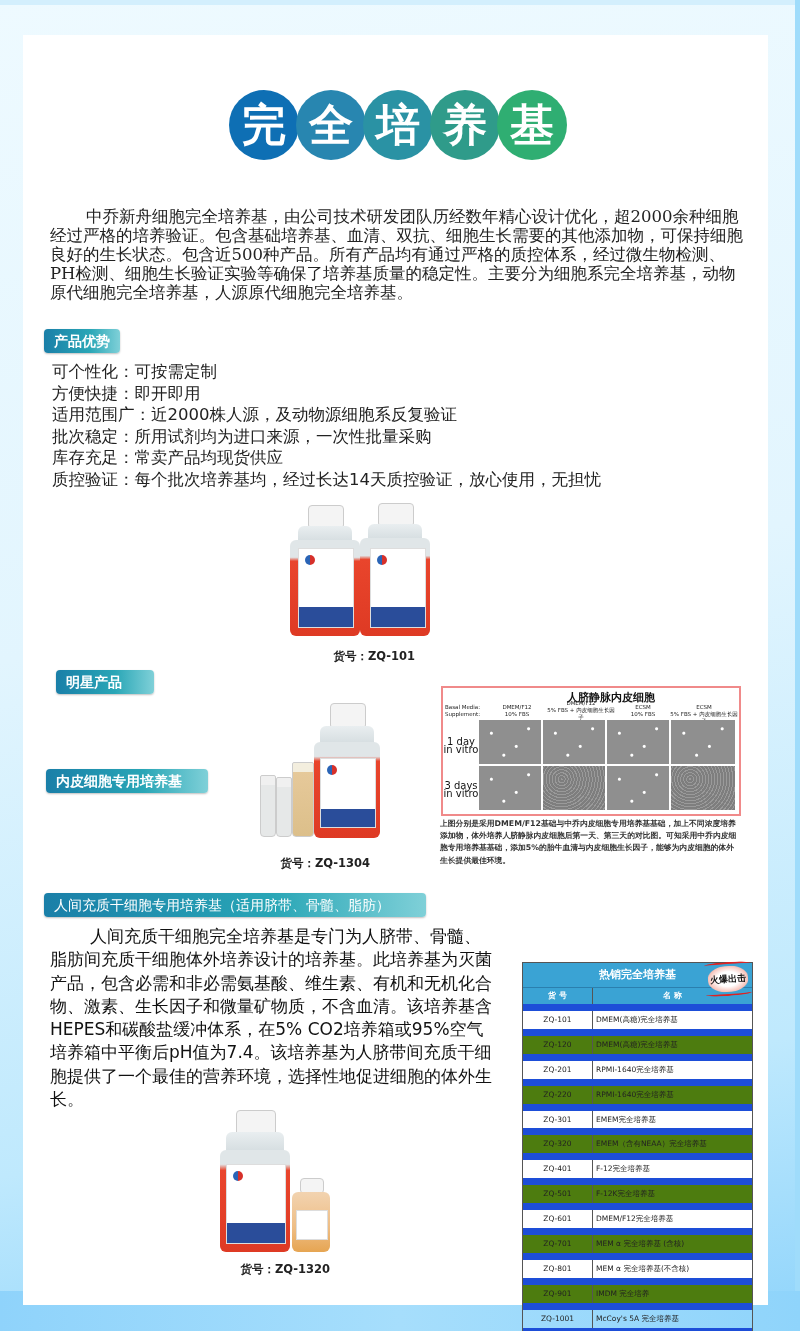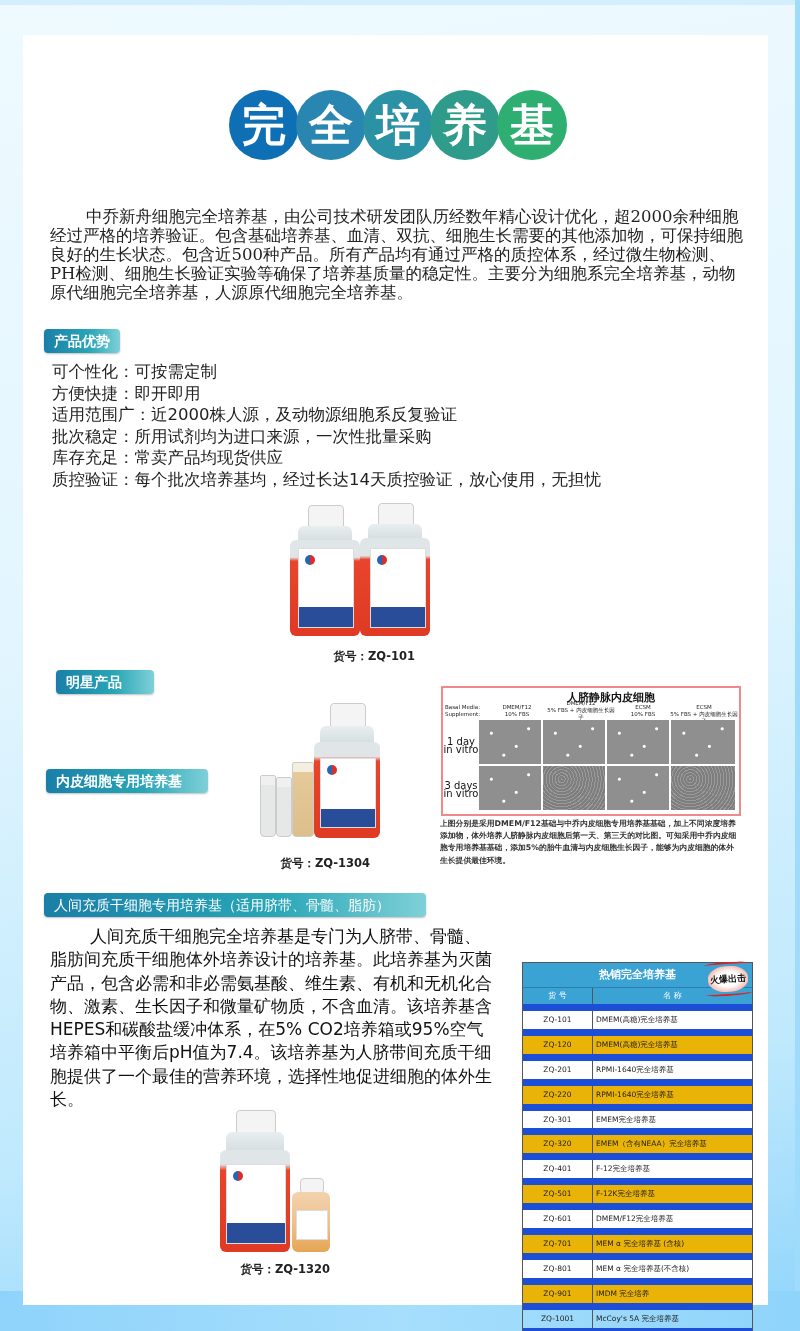--- a/index.html
+++ b/index.html
@@ -60,23 +60,23 @@
       repeating-radial-gradient(circle at 30% 30%, #9a9a9a 0 1px, #7e7e7e 1px 3px); }
   .micro .rowlbl { position:absolute; font-size:10px; font-weight:normal; color:#111; text-align:center; width:36px; line-height:8px; }
 
   .micro-caption { position:absolute; left:440px; top:818px; width:300px; font-size:7.8px; line-height:12.2px; color:#333; font-weight:bold; }
 
   .msc-text { position:absolute; left:50px; top:925px; width:445px; font-size:17px; line-height:23.3px; color:#111; }
   .msc-text .indent { display:inline-block; width:40px; }
 
   .hot-table { position:absolute; left:522px; top:962px; width:229px; border:1px solid #555; border-collapse:collapse; font-size:7.5px; }
   .hot-table .tt { height:24px; background:#3aa3d4; color:#fff; font-weight:bold; font-size:11px; text-align:center; line-height:24px; position:relative; }
-  .hot-table .hdr { display:flex; height:16px; background:#3aa3d4; color:#fff; font-weight:normal; font-size:8px; line-height:16px; border-top:1px solid #2a7fae; }
+  .hot-table .hdr { display:flex; height:16px; background:#3aa3d4; color:#fff; font-weight:bold; font-size:8px; line-height:16px; border-top:1px solid #2a7fae; }
   .hot-table .row { display:flex; height:17.9px; line-height:17.9px; border-top:7px solid #1d4ed8; color:#222; }
-  .hot-table .row.alt { background:#eab308; }
+  .hot-table .row.alt { background:#4d7c0f; }
   .hot-table .c1 { width:69px; text-align:center; border-right:1px solid #555; }
   .hot-table .c2 { flex:1; padding-left:3px; }
   .fire { position:absolute; right:4px; top:3px; font-size:9px; color:#111; font-weight:bold; padding:1px 2px;
     background: radial-gradient(ellipse at center,#fff 40%, #f6c1b8 70%, transparent 75%);
     transform:rotate(-4deg); }
   .fire::before { content:""; position:absolute; left:-3px; right:-3px; top:-4px; height:3px; border-top:2px solid #d22; border-radius:50%; }
   .fire::after { content:""; position:absolute; left:-3px; right:-3px; bottom:-4px; height:3px; border-bottom:2px solid #d22; border-radius:50%; }
 </style>
 </head>
 <body>

